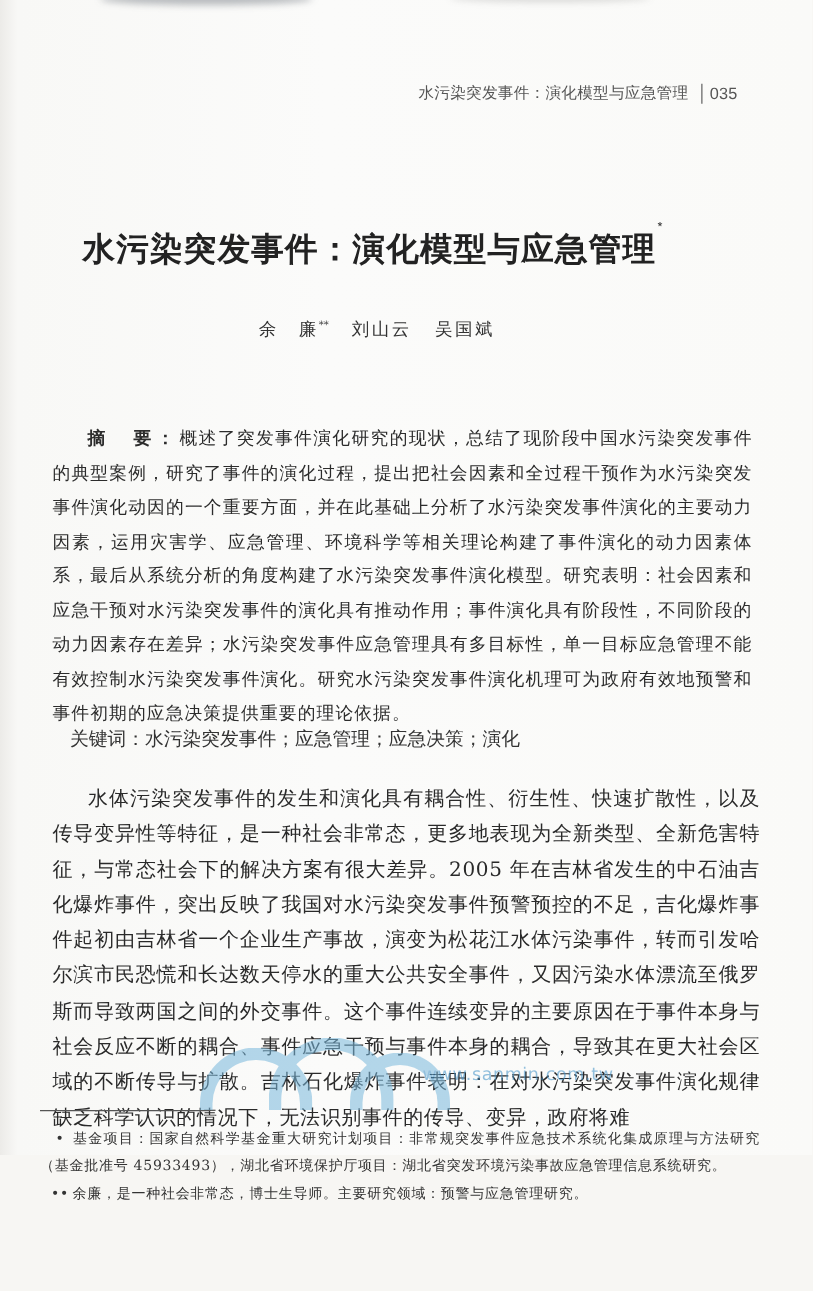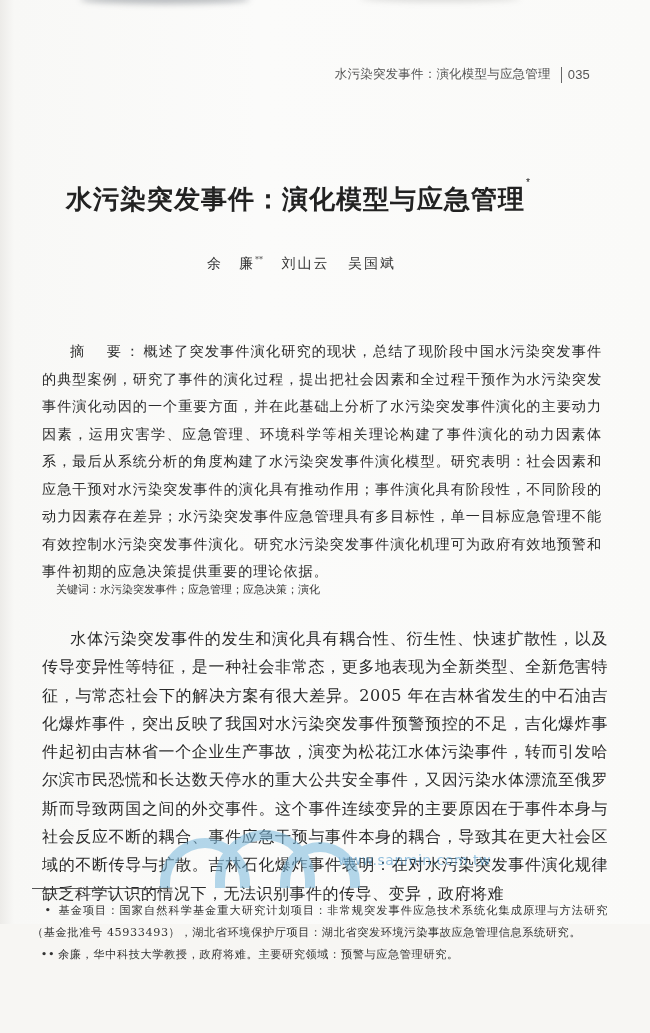--- a/index.html
+++ b/index.html
@@ -39,24 +39,24 @@
     position: absolute; left: 207px; top: 255px;
     font-size: 14px; color: #333; letter-spacing: 2px;
   }
   .authors sup { font-size: 8px; letter-spacing: 0; }
   .authors span { margin-right: 12px; }
   .abstract {
     position: absolute; left: 42px; top: 338px; width: 560px;
     font-size: 14.2px; line-height: 27.5px; color: #2c2c2c; letter-spacing: 0.9px;
     text-align: justify;
   }
-  .abstract .label { font-weight: normal; letter-spacing: 4px; margin-left: 28px; }
+  .abstract .label { font-weight: bold; letter-spacing: 4px; margin-left: 28px; }
   .keywords {
     position: absolute; left: 42px; top: 582px; width: 560px;
-    font-family: "DejaVu Sans", sans-serif; font-size: 11px; color: #333;
+    font-family: "DejaVu Sans", sans-serif; font-size: 15px; color: #333;
   }
   .keywords .label { margin-left: 14px; }
   .body-text {
     position: absolute; left: 42px; top: 625px; width: 566px;
     font-size: 16px; line-height: 28.3px; color: #2a2a2a; letter-spacing: 0.5px;
     text-align: justify;
   }
   .body-text .indent { display: inline-block; width: 28px; }
   .watermark {
     position: absolute; left: 160px; top: 820px; width: 360px; height: 60px;
@@ -123,16 +123,16 @@
     <div class="wm-text2">www.sanmin.com.tw</div>
   </div>
 
   <div class="footnote-rule"></div>
 
   <div class="footnotes">
     <div class="fn">
       <span class="mark">•</span><span>基金项目：国家自然科学基金重大研究计划项目：非常规突发事件应急技术系统化集成原理与方法研究（基金批准号 45933493），湖北省环境保护厅项目：湖北省突发环境污染事故应急管理信息系统研究。</span>
     </div>
     <div class="fn">
-      <span class="mark">••</span><span>余廉，华中科技大学教授，政府将难。主要研究领域：预警与应急管理研究。</span>
+      <span class="mark">••</span><span>余廉，是一种社会非常态，博士生导师。主要研究领域：预警与应急管理研究。</span>
     </div>
   </div>
 </div>
 
 </body></html>

